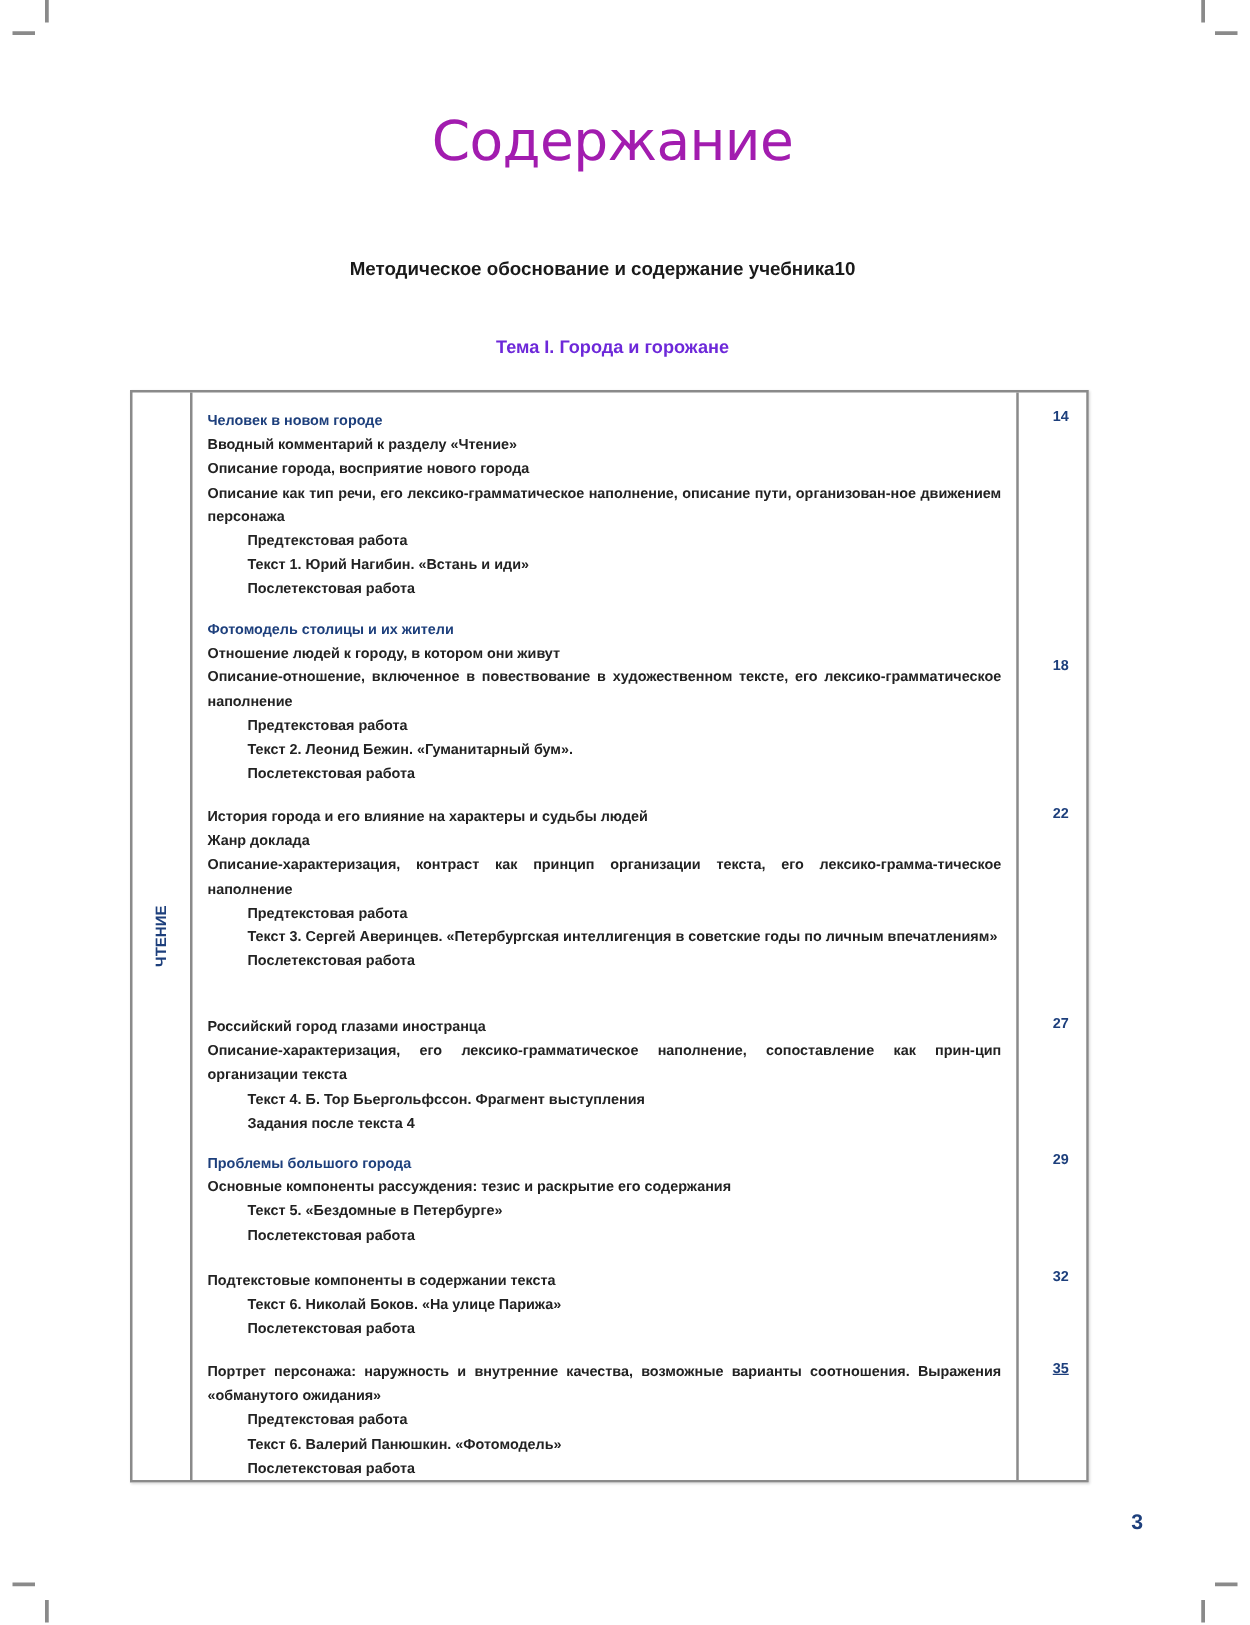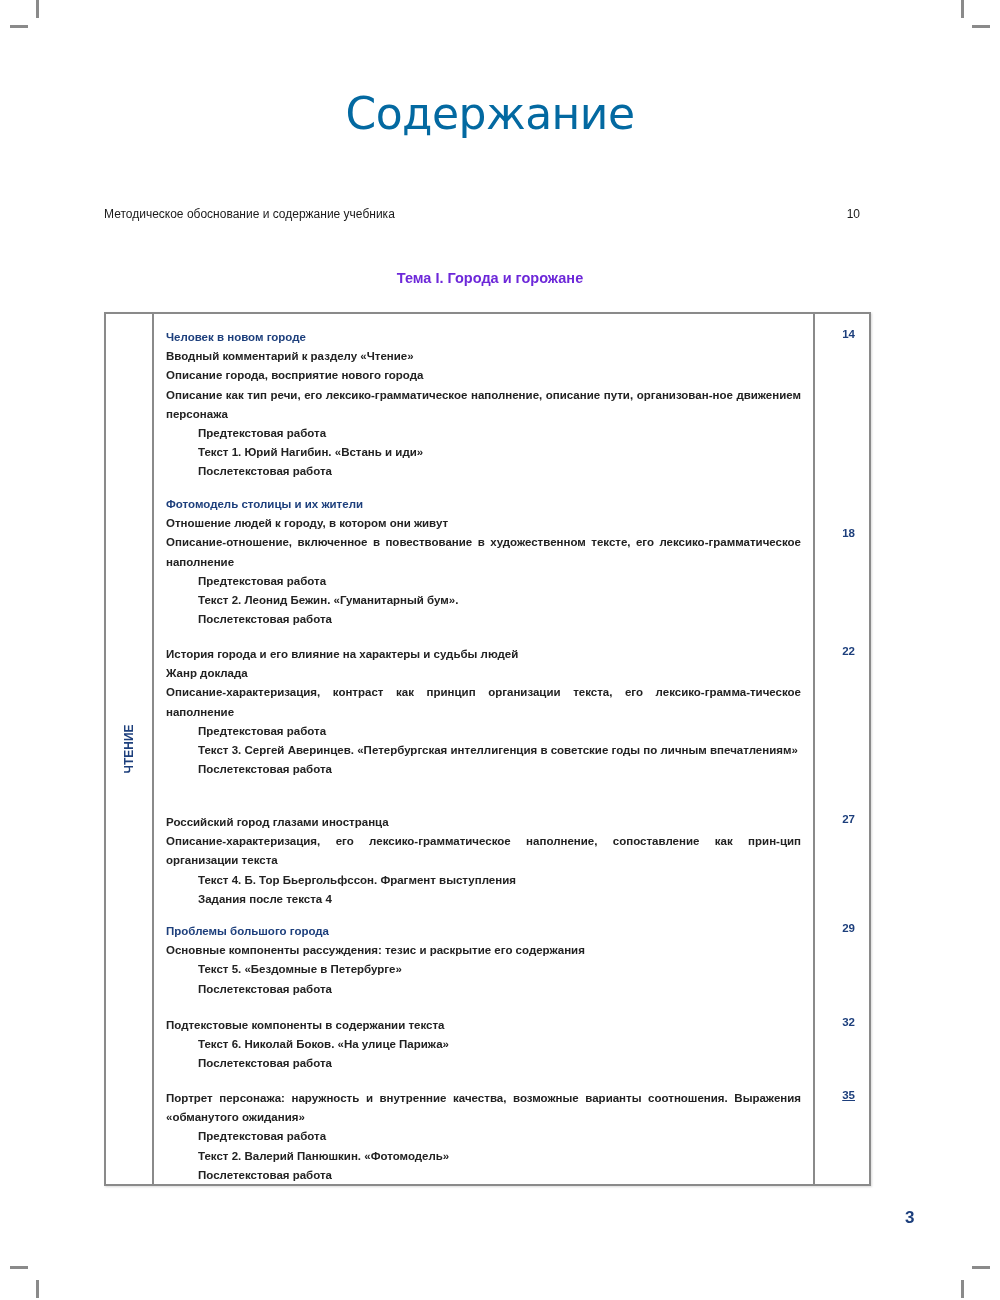--- a/index.html
+++ b/index.html
@@ -8,26 +8,26 @@
     background: #ffffff; overflow: hidden;
     font-family: "Liberation Sans", "DejaVu Sans", sans-serif;
     color: #1a1a1a;
   }
   .crop { position: absolute; background: #8a8a8a; }
   .crop.v { width: 3px; height: 18px; }
   .crop.h { width: 18px; height: 3px; }
 
   .title {
     position: absolute; left: 0; width: 980px; top: 88px;
-    text-align: center; font-size: 44px; color: #0369a1;
+    text-align: center; font-size: 44px; color: #a21caf;
     font-family: "DejaVu Sans", sans-serif; letter-spacing: -0.5px;
   }
   .intro-row {
     position: absolute; left: 104px; width: 756px; top: 207px;
-    font-size: 12px; font-weight: normal; display: flex; justify-content: space-between;
+    font-size: 15px; font-weight: bold; display: flex; justify-content: center;
   }
   .theme {
     position: absolute; left: 0; width: 980px; top: 270px; text-align: center;
     font-size: 14.5px; font-weight: bold; color: #6d28d9;
   }
   .toc-table {
     position: absolute; left: 104px; top: 312px; width: 767px; height: 874px;
     border: 2px solid #8a8a8a; box-sizing: border-box;
     display: flex; box-shadow: 1px 1px 2px rgba(0,0,0,0.15);
   }
@@ -119,21 +119,21 @@
         <div class="line sub">Послетекстовая работа</div>
       </div>
       <div class="block" style="position: absolute; top: 702px; left: 12px; right: 12px;">
         <div class="line">Подтекстовые компоненты в содержании текста</div>
         <div class="line sub">Текст 6. Николай Боков. «На улице Парижа»</div>
         <div class="line sub">Послетекстовая работа</div>
       </div>
       <div class="block" style="position: absolute; top: 775px; left: 12px; right: 12px;">
         <div class="line">Портрет персонажа: наружность и внутренние качества, возможные варианты соотношения. Выражения «обманутого ожидания»</div>
         <div class="line sub">Предтекстовая работа</div>
-        <div class="line sub">Текст 2. Валерий Панюшкин. «Фотомодель»</div>
+        <div class="line sub">Текст 6. Валерий Панюшкин. «Фотомодель»</div>
         <div class="line sub">Послетекстовая работа</div>
       </div>
     </div>
   <div class="col-pages" id="toc-pages">
       <div class="pg" style="top: 14px;">14</div>
       <div class="pg" style="top: 181px; margin-top: 32px;">18</div>
       <div class="pg" style="top: 331px;">22</div>
       <div class="pg" style="top: 499px;">27</div>
       <div class="pg" style="top: 608px;">29</div>
       <div class="pg" style="top: 702px;">32</div>

